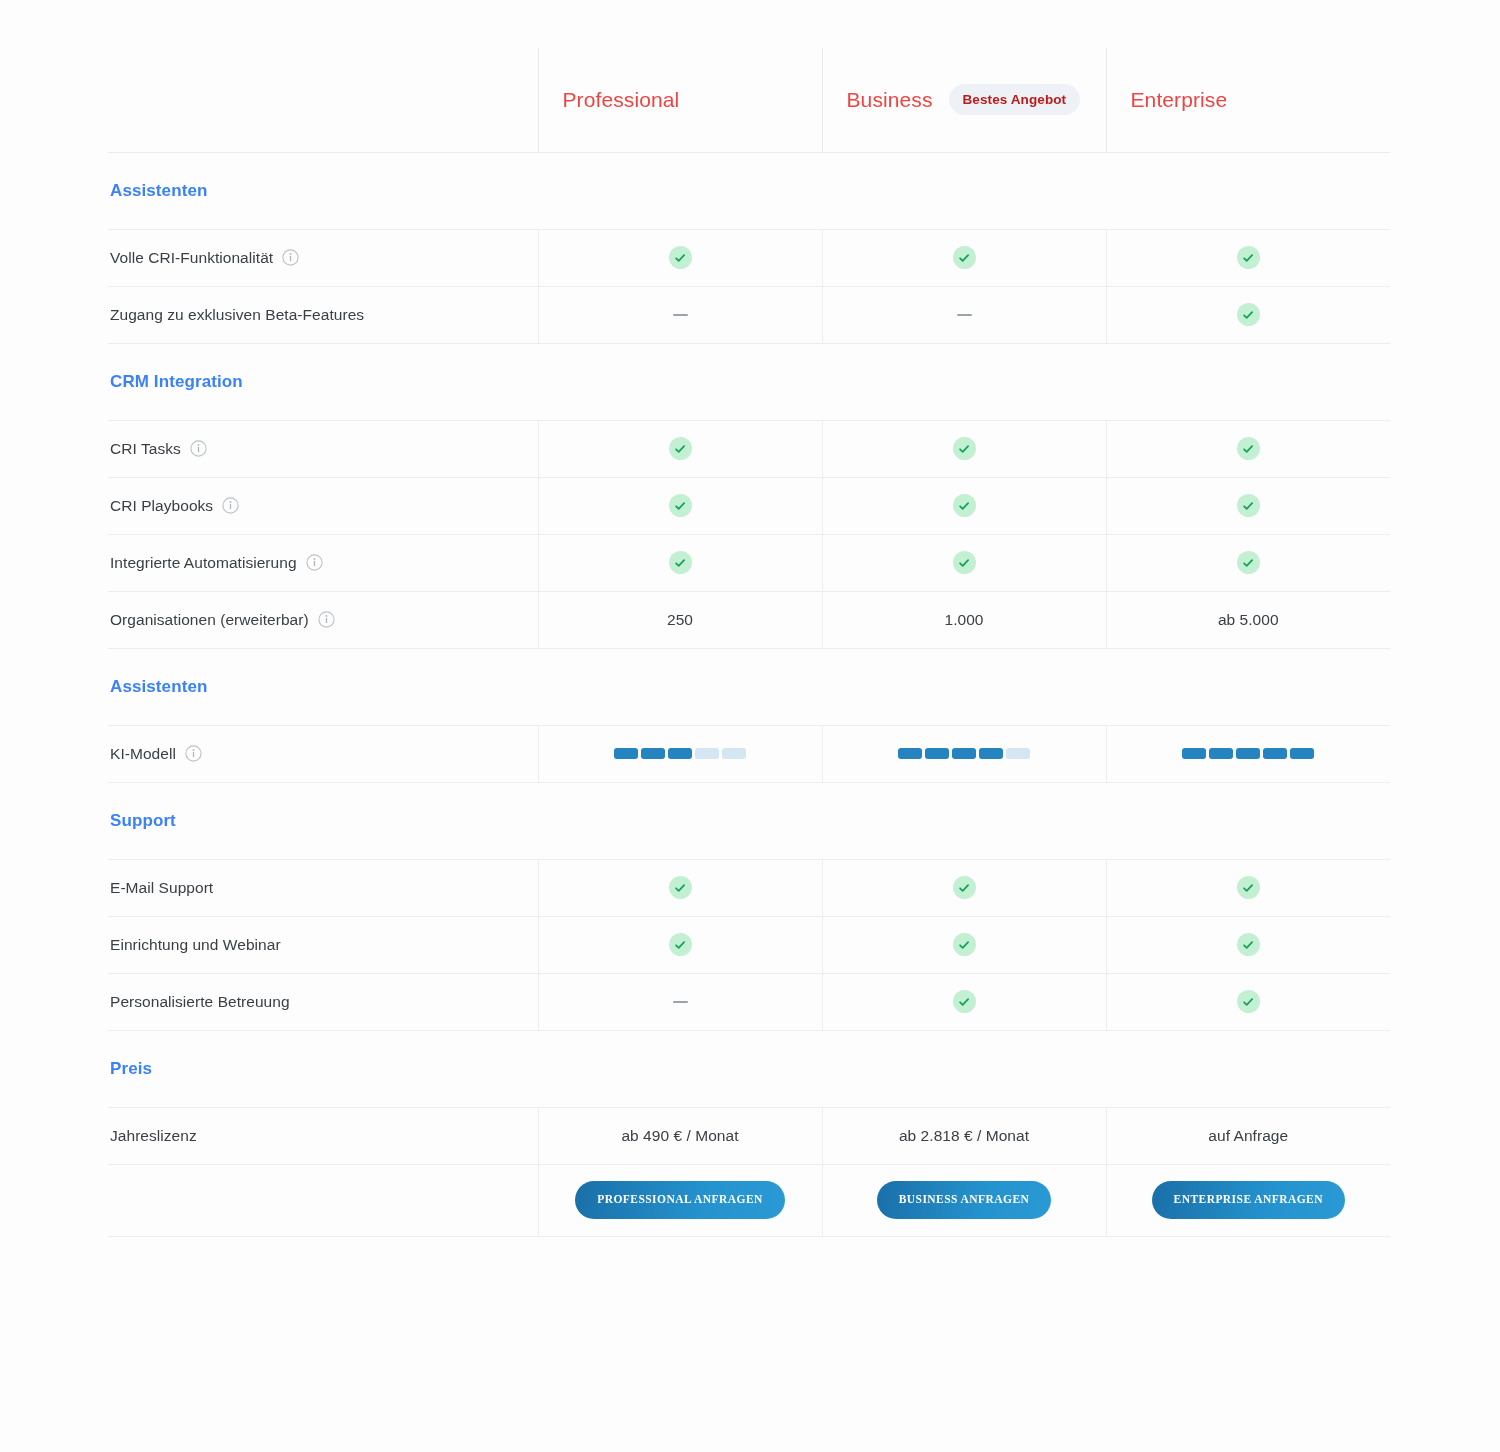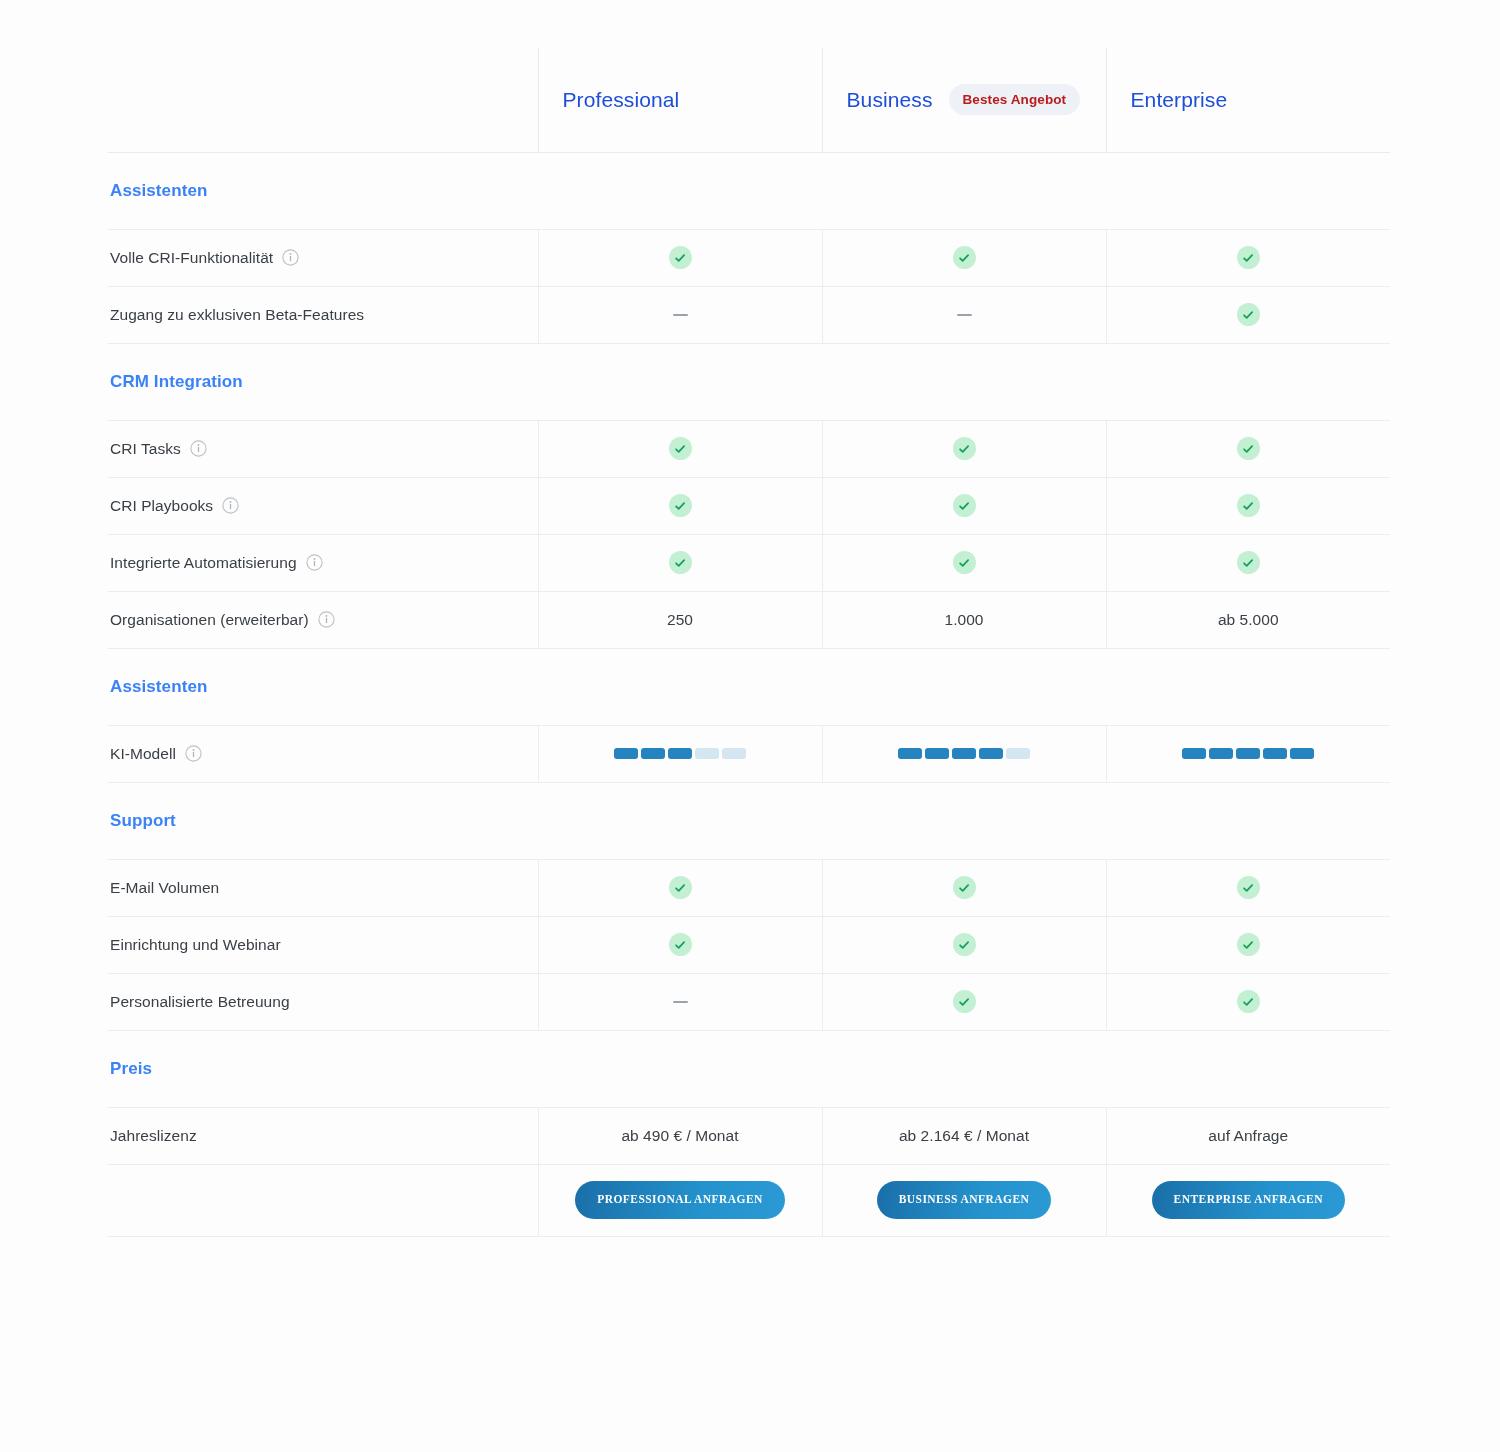--- a/index.html
+++ b/index.html
@@ -53,21 +53,21 @@
   }
 
   .plan-head-inner {
     display: flex;
     align-items: center;
     gap: 16px;
   }
 
   .plan-name {
     font-size: 21px;
-    color: #1d4ed8;
+    color: #ef4444;
     letter-spacing: 0.1px;
     white-space: nowrap;
   }
 
   .badge {
     display: inline-block;
     background: #eef1f6;
     color: #b91c1c;
     font-size: 13.5px;
     font-weight: bold;
@@ -444,21 +444,21 @@
           <tr class="section-row">
             <td colspan="4">
               <div class="section-cell">
                 <span class="section-title">Support</span>
               </div>
             </td>
           </tr>
           <tr class="feat-row">
             <td class="feature-cell">
               <span class="feature-label-wrap">
-                <span class="feature-label">E-Mail Volumen</span>
+                <span class="feature-label">E-Mail Support</span>
               </span>
             </td>
             <td class="value-cell"><span class="check-icon">
                 <svg width="14" height="14" viewBox="0 0 14 14">
                   <path d="M3.1 7.3 L5.7 9.9 L11.1 4.1" fill="none" stroke="#17a05e" stroke-width="1.75" stroke-linecap="round" stroke-linejoin="round"></path>
                 </svg>
               </span></td>
             <td class="value-cell"><span class="check-icon">
                 <svg width="14" height="14" viewBox="0 0 14 14">
                   <path d="M3.1 7.3 L5.7 9.9 L11.1 4.1" fill="none" stroke="#17a05e" stroke-width="1.75" stroke-linecap="round" stroke-linejoin="round"></path>
@@ -517,21 +517,21 @@
               </div>
             </td>
           </tr>
           <tr class="feat-row">
             <td class="feature-cell">
               <span class="feature-label-wrap">
                 <span class="feature-label">Jahreslizenz</span>
               </span>
             </td>
             <td class="value-cell"><span class="value-text">ab 490 € / Monat</span></td>
-            <td class="value-cell"><span class="value-text">ab 2.164 € / Monat</span></td>
+            <td class="value-cell"><span class="value-text">ab 2.818 € / Monat</span></td>
             <td class="value-cell"><span class="value-text">auf Anfrage</span></td>
           </tr>
           <tr class="cta-row">
             <td></td>
             <td class="value-cell"><button class="cta-btn">Professional anfragen</button></td>
             <td class="value-cell"><button class="cta-btn">Business anfragen</button></td>
             <td class="value-cell"><button class="cta-btn">Enterprise anfragen</button></td>
           </tr>
         </tbody>
     </table>

